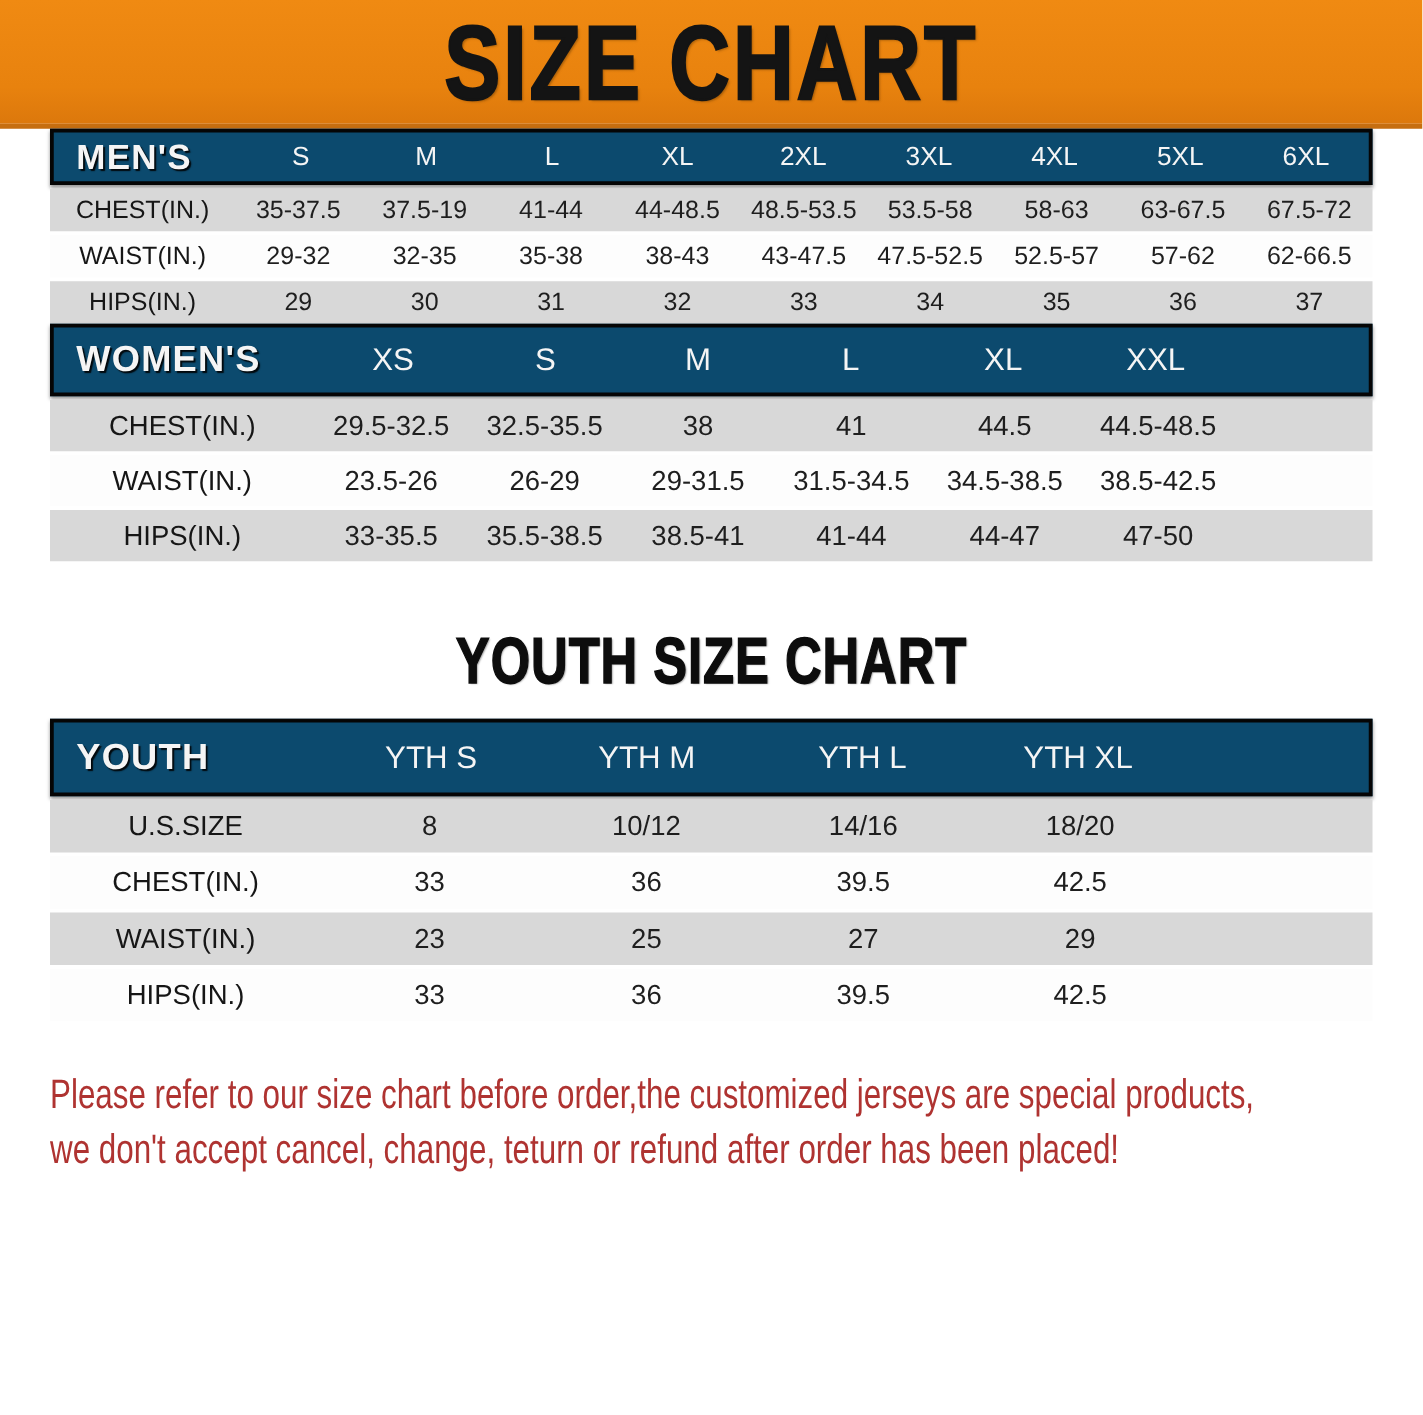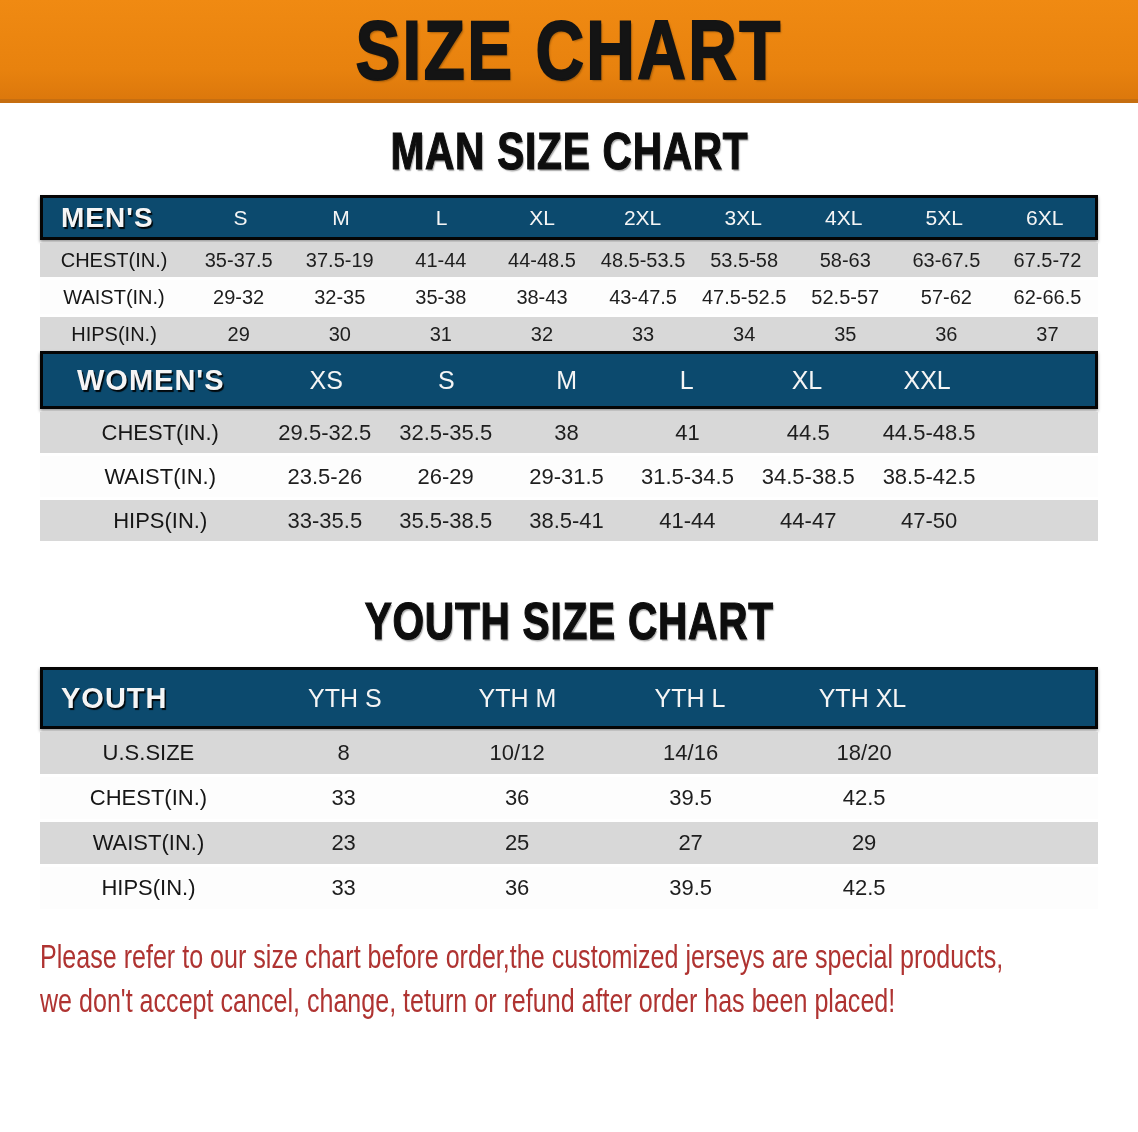--- a/index.html
+++ b/index.html
@@ -72,59 +72,56 @@
 
   
   .table-men .thead, .table-men .trow { grid-template-columns: 14% repeat(9, 1fr); }
   .table-men .thead { height: 45px; }
   .table-men .hcell { font-size: 21px; }
   .table-men .hcell.htitle { font-size: 28px; }
   .table-men .trow { height: 34px; }
   .table-men .tcell { font-size: 20px; }
 
   
-  .table-women .thead, .table-women .trow { grid-template-columns: 20% repeat(6, 11.6%) 1fr; padding-left: 16px; }
+  .table-women .thead, .table-women .trow { grid-template-columns: 20% repeat(6, 11.6%) 1fr; }
   .table-women .thead { height: 58px; }
   .table-women .hcell { font-size: 25px; }
   .table-women .hcell.htitle { font-size: 29px; }
   .table-women .trow { height: 41px; }
   .table-women .tcell { font-size: 22px; }
 
   
   .table-youth .thead, .table-youth .trow { grid-template-columns: 20.5% repeat(4, 16.4%) 1fr; }
   .table-youth .thead { height: 62px; }
   .table-youth .hcell { font-size: 25px; }
   .table-youth .hcell.htitle { font-size: 29px; }
   .table-youth .trow { height: 42px; }
   .table-youth .tcell { font-size: 22px; }
 
   
-  .footer { margin: 26px 40px 0 40px; }
+  .footer { margin: 36px 40px 0 40px; }
   .footer p {
     margin: 0; line-height: 44px;
     font-size: 33px; font-weight: 400;
     color: #AF3331;
     white-space: nowrap;
     transform: scaleX(0.76);
     transform-origin: left center;
   }
 </style>
 </head>
 <body>
 
 <div class="page">
 
   <header class="banner">
     <span class="banner-title">SIZE CHART</span>
   </header>
 
   <section>
-    <h2 class="section-heading" id="heading-men">
-      <span class="condensed">MAN SIZE CHART</span>
-    </h2>
     <div class="size-table table-men">
       <div class="thead">
           <div class="hcell htitle">MEN'S</div>
           <div class="hcell">S</div>
           <div class="hcell">M</div>
           <div class="hcell">L</div>
           <div class="hcell">XL</div>
           <div class="hcell">2XL</div>
           <div class="hcell">3XL</div>
           <div class="hcell">4XL</div>

